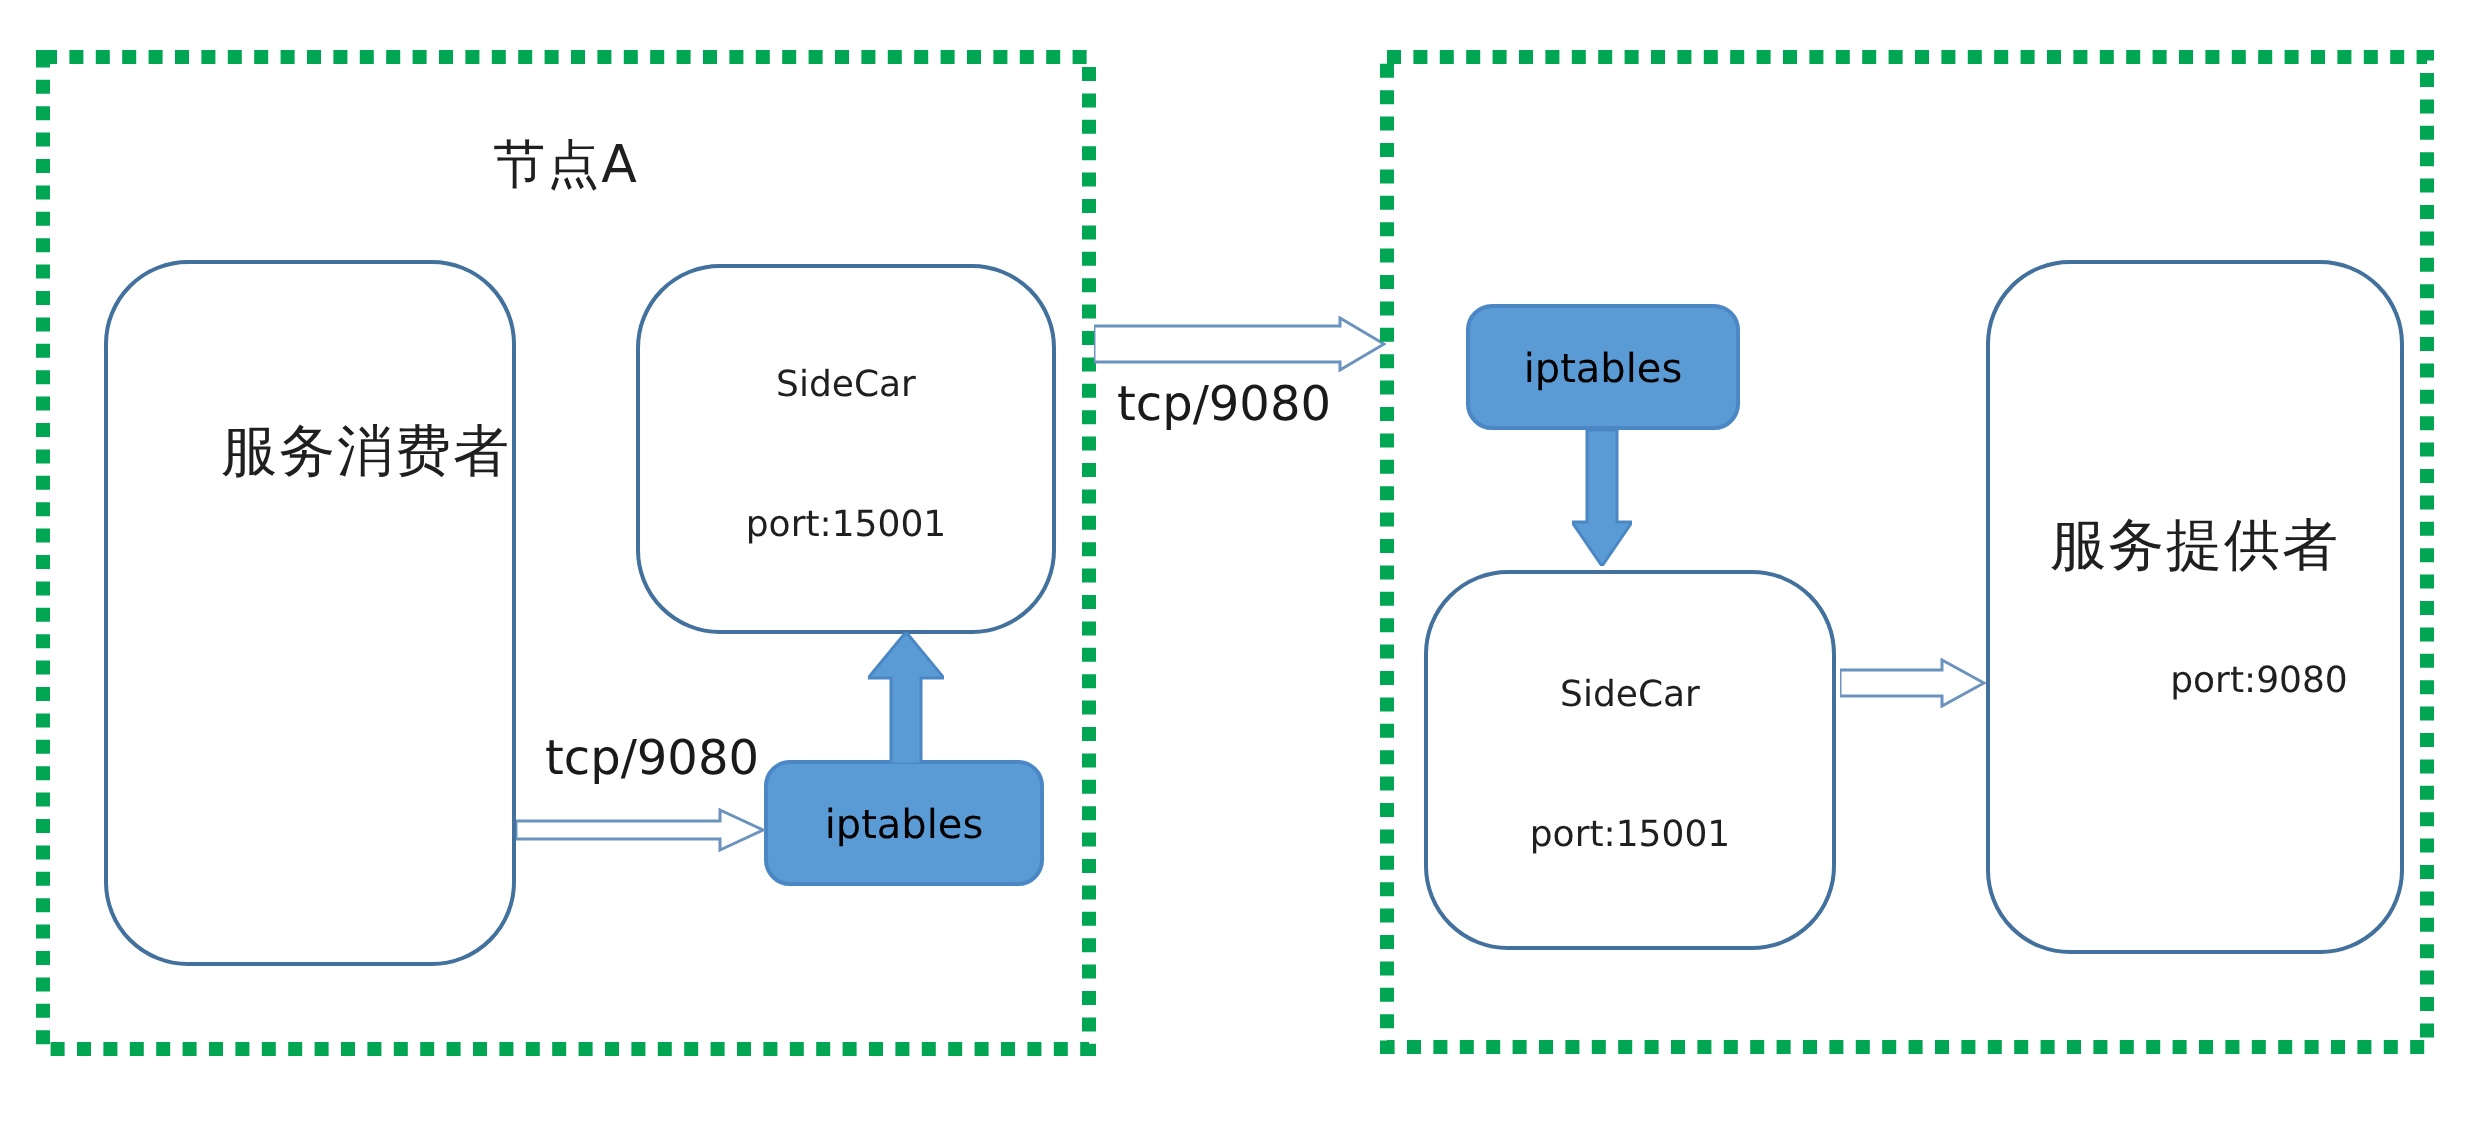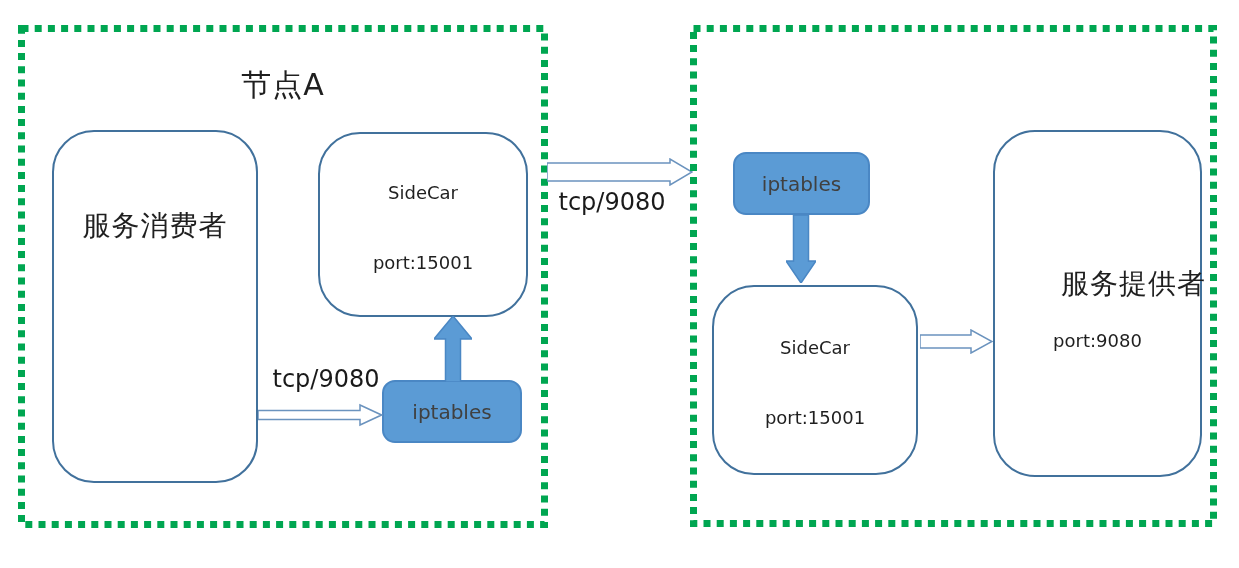--- a/index.html
+++ b/index.html
@@ -4,56 +4,56 @@
 <style>
   html,body{margin:0;padding:0;background:#ffffff;}
   .canvas{
     position:relative;width:1239px;height:568px;background:#ffffff;overflow:hidden;
     font-family:"DejaVu Sans","Liberation Sans",sans-serif;color:#1f1f1f;
   }
   .node{position:absolute;}
   .dash-border{position:absolute;left:0;top:0;width:100%;height:100%;display:block;}
   .node-title{
     position:absolute;top:40px;left:0;width:100%;text-align:center;
-    font-size:30px;letter-spacing:1px;color:#1f1f1f;
+    font-size:26px;letter-spacing:1px;color:#1f1f1f;
   }
   .rbox{
     position:absolute;background:#ffffff;border:2px solid #41719C;
     box-sizing:border-box;
   }
   .big-radius{border-radius:42px;}
   .box-line{
     position:absolute;left:0;width:100%;text-align:center;
     font-size:18px;color:#1f1f1f;white-space:nowrap;
   }
   .cjk{font-size:28px;letter-spacing:1px;}
   .ipt{
     position:absolute;background:#5B9BD5;border:2px solid #4A87C4;border-radius:13px;
     box-sizing:border-box;display:flex;align-items:center;justify-content:center;
-    color:#404040;font-size:20px;
+    color:#000000;font-size:20px;
   }
   .flow-label{
     position:absolute;font-size:24px;color:#1a1a1a;text-align:center;white-space:nowrap;
   }
   .arrow{position:absolute;display:block;}
 </style>
 </head>
 <body>
 
 <div class="canvas">
 
   <section class="node" style="left:18px;top:25px;width:530px;height:503px;">
     <svg class="dash-border" viewBox="0 0 530 503" width="530" height="503">
       <rect x="3.5" y="3.5" width="523" height="496" fill="none" stroke="#00A651" stroke-width="7" stroke-dasharray="7 6.2"></rect>
     </svg>
     <div class="node-title">节点A</div>
   </section>
 
   <div class="rbox big-radius" style="left:52px;top:130px;width:206px;height:353px;">
-    <div class="box-line cjk" style="top:75px;">服务消费者</div>
+    <div class="box-line cjk" style="top:75px;padding-left:28px;">服务消费者</div>
   </div>
 
   <div class="rbox big-radius" style="left:318px;top:132px;width:210px;height:185px;">
     <div class="box-line" style="top:48px;">SideCar</div>
     <div class="box-line" style="top:118px;">port:15001</div>
   </div>
 
   <div class="ipt" style="left:382px;top:380px;width:140px;height:63px;">
     <span>iptables</span>
   </div>
@@ -90,17 +90,17 @@
   <div class="rbox big-radius" style="left:712px;top:285px;width:206px;height:190px;">
     <div class="box-line" style="top:50px;">SideCar</div>
     <div class="box-line" style="top:120px;">port:15001</div>
   </div>
 
   <svg class="arrow" style="left:920px;top:329px;" viewBox="0 0 73 25" width="73" height="25">
     <path d="M0 6 L51 6 L51 1 L72 12.5 L51 24 L51 19 L0 19 Z" fill="#ffffff" stroke="#6B93BE" stroke-width="1.5"></path>
   </svg>
 
   <div class="rbox big-radius" style="left:993px;top:130px;width:209px;height:347px;">
-    <div class="box-line cjk" style="top:133px;margin-left:36px;">服务提供者</div>
-    <div class="box-line" style="top:198px;">port:9080</div>
+    <div class="box-line cjk" style="top:122px;">服务提供者</div>
+    <div class="box-line" style="top:198px;margin-left:32px;">port:9080</div>
   </div>
 
 </div>
 
 </body></html>

